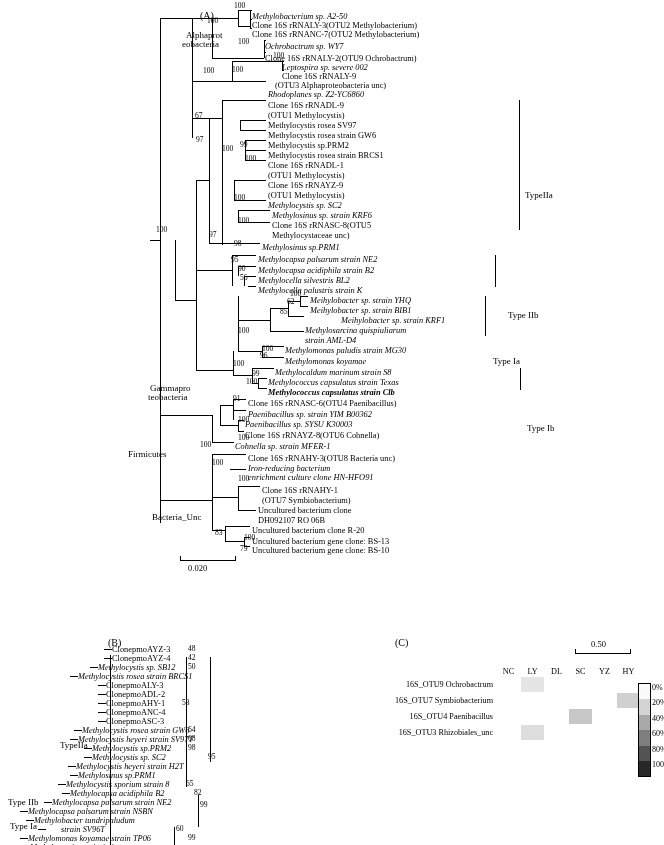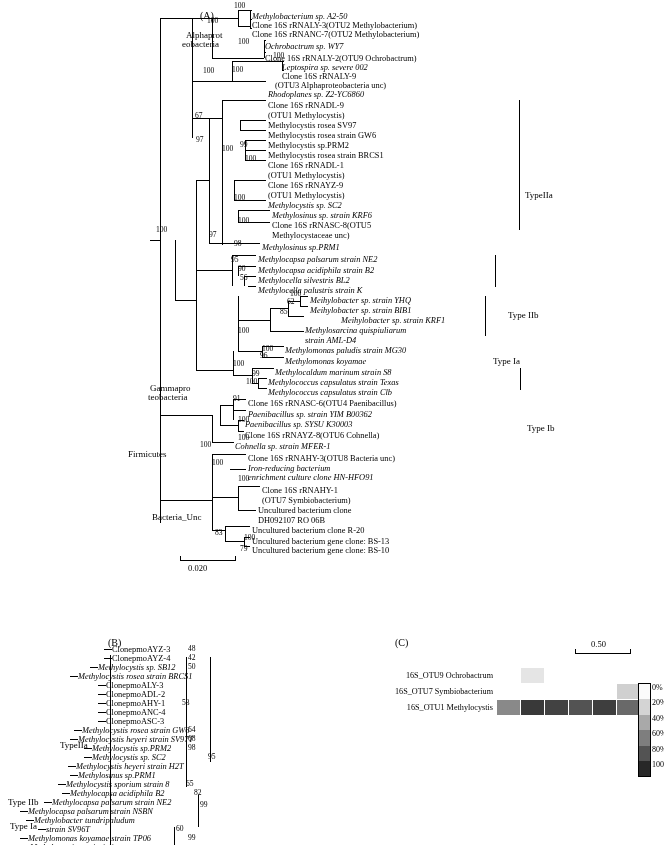--- a/index.html
+++ b/index.html
@@ -206,21 +206,21 @@
     <div class="lbl it" style="left: 258px; top: 286px;">Methylocella palustris strain K</div>
     <div class="lbl it" style="left: 310px; top: 296px;">Meihylobacter sp. strain YHQ</div>
     <div class="lbl it" style="left: 310px; top: 306px;">Meihylobacter sp. strain BIB1</div>
     <div class="lbl it" style="left: 305px; top: 316px; margin-left: 36px;">Meihylobacter sp. strain KRF1</div>
     <div class="lbl it" style="left: 305px; top: 326px;">Methylosarcina quispiuliarum</div>
     <div class="lbl it" style="left: 305px; top: 336px;">strain AML-D4</div>
     <div class="lbl it" style="left: 285px; top: 346px;">Methylomonas paludis strain MG30</div>
     <div class="lbl it" style="left: 285px; top: 357px;">Methylomonas koyamae</div>
     <div class="lbl it" style="left: 275px; top: 368px;">Methylocaldum marinum strain S8</div>
     <div class="lbl it" style="left: 268px; top: 378px;">Methylococcus capsulatus strain Texas</div>
-    <div class="lbl it" style="left: 268px; top: 388px;">Methylococcus capsulatus strain Clb</div>
+    <div class="lbl it" style="left: 268px; top: 388px; font-weight: bold;">Methylococcus capsulatus strain Clb</div>
     <div class="lbl" style="left: 248px; top: 399px;">Clone 16S rRNASC-6(OTU4 Paenibacillus)</div>
     <div class="lbl it" style="left: 248px; top: 410px;">Paenibacillus sp. strain YIM B00362</div>
     <div class="lbl it" style="left: 245px; top: 420px;">Paenibacillus sp. SYSU K30003</div>
     <div class="lbl" style="left: 245px; top: 431px;">Clone 16S rRNAYZ-8(OTU6 Cohnella)</div>
     <div class="lbl it" style="left: 235px; top: 442px;">Cohnella sp. strain MFER-1</div>
     <div class="lbl" style="left: 248px; top: 454px;">Clone 16S rRNAHY-3(OTU8 Bacteria unc)</div>
     <div class="lbl it" style="left: 248px; top: 464px;">Iron-reducing bacterium</div>
     <div class="lbl it" style="left: 248px; top: 473px;">enrichment culture clone HN-HFO91</div>
     <div class="lbl" style="left: 262px; top: 486px;">Clone 16S rRNAHY-1</div>
     <div class="lbl" style="left: 262px; top: 496px;">(OTU7 Symbiobacterium)</div>
@@ -320,21 +320,21 @@
     <div class="lbl it" style="left: 66px; top: 135px;">Methylocystis sporium strain 8</div>
     <div class="ln h" style="left: 58px; top: 139px; width: 8px;"></div>
     <div class="lbl it" style="left: 70px; top: 144px;">Methylocapsa acidiphila B2</div>
     <div class="ln h" style="left: 62px; top: 148px; width: 8px;"></div>
     <div class="lbl it" style="left: 52px; top: 153px;">Methylocapsa palsarum strain NE2</div>
     <div class="ln h" style="left: 44px; top: 157px; width: 8px;"></div>
     <div class="lbl it" style="left: 28px; top: 162px;">Methylocapsa palsarum strain NSBN</div>
     <div class="ln h" style="left: 20px; top: 166px; width: 8px;"></div>
     <div class="lbl it" style="left: 34px; top: 171px;">Methylobacter tundripaludum</div>
     <div class="ln h" style="left: 26px; top: 175px; width: 8px;"></div>
-    <div class="lbl it" style="left: 46px; top: 180px;">strain SV96T</div>
+    <div class="lbl it" style="left: 61px; top: 180px;">strain SV96T</div>
     <div class="ln h" style="left: 38px; top: 184px; width: 8px;"></div>
     <div class="lbl it" style="left: 28px; top: 189px;">Methylomonas koyamae strain TP06</div>
     <div class="ln h" style="left: 20px; top: 193px; width: 8px;"></div>
     <div class="lbl it" style="left: 30px; top: 198px;">Methylosarcina quispiuliarum</div>
     <div class="bs" style="left: 188px; top: 0px;">48</div>
     <div class="bs" style="left: 188px; top: 9px;">42</div>
     <div class="bs" style="left: 188px; top: 18px;">50</div>
     <div class="bs" style="left: 182px; top: 54px;">53</div>
     <div class="bs" style="left: 188px; top: 81px;">64</div>
     <div class="bs" style="left: 188px; top: 90px;">68</div>
@@ -355,45 +355,63 @@
 
   <div class="ln h" style="left:180px;top:8px;width:55px;"></div>
   <div class="ln v" style="left:180px;top:4px;height:5px;"></div>
   <div class="ln v" style="left:235px;top:4px;height:5px;"></div>
   <div class="scaletxt" style="left:196px;top:-6px;">0.50</div>
 
   <div id="heat" style="position:absolute;left:0;top:22px;">
       <table>
         <tbody>
           <tr>
+            <td></td>
+            <td class="collabel">NC</td>
+            <td class="collabel">LY</td>
+            <td class="collabel">DL</td>
+            <td class="collabel">SC</td>
+            <td class="collabel">YZ</td>
+            <td class="collabel">HY</td>
+          </tr>
+          <tr>
             <td class="rowlabel">16S_OTU9 Ochrobactrum</td>
             <td class="hcell" style="background:rgb(255,255,255)"></td>
             <td class="hcell" style="background:rgb(229,229,229)"></td>
             <td class="hcell" style="background:rgb(255,255,255)"></td>
             <td class="hcell" style="background:rgb(255,255,255)"></td>
             <td class="hcell" style="background:rgb(255,255,255)"></td>
             <td class="hcell" style="background:rgb(255,255,255)"></td>
           </tr>
           <tr>
             <td class="rowlabel">16S_OTU7 Symbiobacterium</td>
             <td class="hcell" style="background:rgb(255,255,255)"></td>
             <td class="hcell" style="background:rgb(255,255,255)"></td>
             <td class="hcell" style="background:rgb(255,255,255)"></td>
             <td class="hcell" style="background:rgb(255,255,255)"></td>
             <td class="hcell" style="background:rgb(255,255,255)"></td>
             <td class="hcell" style="background:rgb(208,208,208)"></td>
           </tr>
           <tr>
-            <td class="rowlabel">16S_OTU1 Methylocystis</td>
-            <td class="hcell" style="background:rgb(137,137,137)"></td>
-            <td class="hcell" style="background:rgb(57,57,57)"></td>
-            <td class="hcell" style="background:rgb(66,66,66)"></td>
-            <td class="hcell" style="background:rgb(83,83,83)"></td>
-            <td class="hcell" style="background:rgb(62,62,62)"></td>
-            <td class="hcell" style="background:rgb(105,105,105)"></td>
+            <td class="rowlabel">16S_OTU4 Paenibacillus</td>
+            <td class="hcell" style="background:rgb(255,255,255)"></td>
+            <td class="hcell" style="background:rgb(255,255,255)"></td>
+            <td class="hcell" style="background:rgb(255,255,255)"></td>
+            <td class="hcell" style="background:rgb(199,199,199)"></td>
+            <td class="hcell" style="background:rgb(255,255,255)"></td>
+            <td class="hcell" style="background:rgb(255,255,255)"></td>
+          </tr>
+          <tr>
+            <td class="rowlabel">16S_OTU3 Rhizobiales_unc</td>
+            <td class="hcell" style="background:rgb(255,255,255)"></td>
+            <td class="hcell" style="background:rgb(221,221,221)"></td>
+            <td class="hcell" style="background:rgb(255,255,255)"></td>
+            <td class="hcell" style="background:rgb(255,255,255)"></td>
+            <td class="hcell" style="background:rgb(255,255,255)"></td>
+            <td class="hcell" style="background:rgb(255,255,255)"></td>
           </tr>
         </tbody>
       </table>
     </div>
 
   <div class="legend-wrap" id="legend" style="left:243px;top:38px;">
       <div class="legend-bar">
         <div class="legend-seg" style="background:rgb(251,251,251)"></div>
         <div class="legend-seg" style="background:rgb(212,212,212)"></div>
         <div class="legend-seg" style="background:rgb(169,169,169)"></div>

